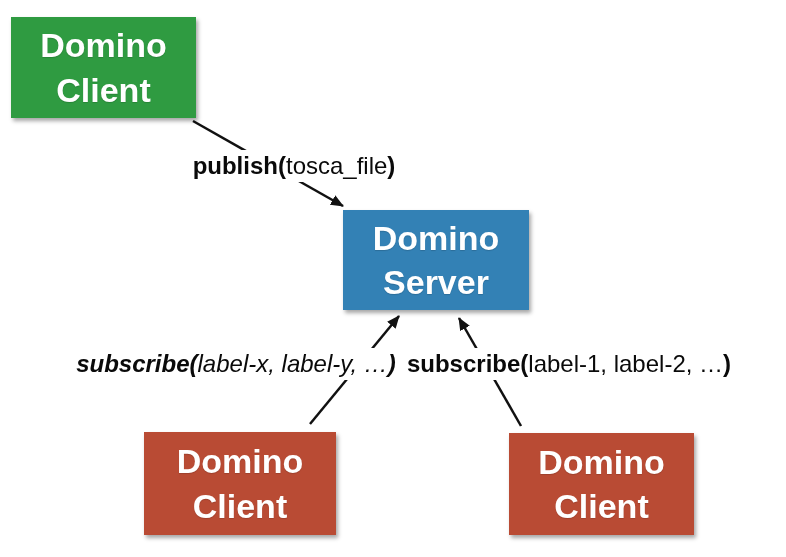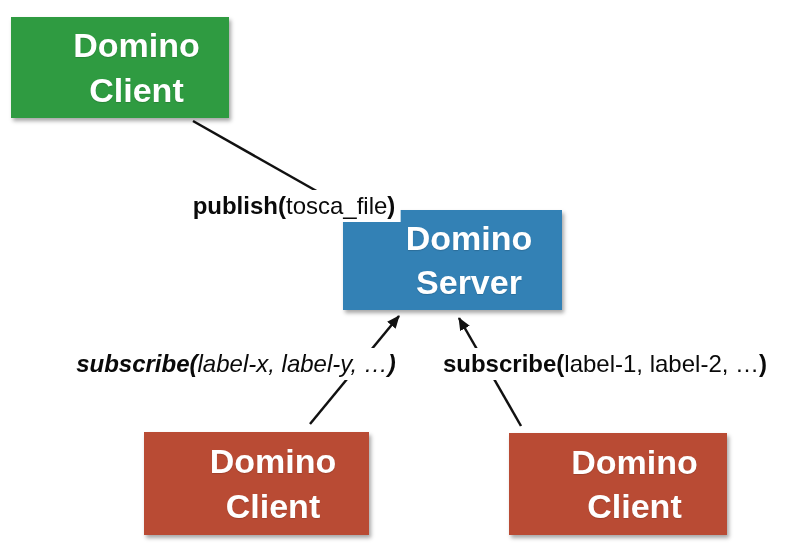--- a/index.html
+++ b/index.html
@@ -22,21 +22,20 @@
     width: 786px;
     height: 557px;
   }
   .node {
     position: absolute;
     display: flex;
     align-items: center;
     justify-content: center;
     text-align: center;
     box-shadow: 2px 3px 4px rgba(0,0,0,0.35);
-    padding-left: 33px;
   }
   .node-label {
     white-space: pre-line;
     font-size: 34px;
     font-weight: bold;
     line-height: 1.3;
     text-shadow: 0 1px 1px rgba(0,0,0,0.15);
   }
   .edge-label {
     position: absolute;
@@ -80,25 +79,25 @@
   <div class="node" style="left: 144px; top: 432px; width: 192px; height: 103px; background-color: rgb(185, 75, 52);">
     <span class="node-label" style="color: rgb(255, 255, 255);">Domino
 Client</span>
   </div>
 
   <div class="node" style="left: 509px; top: 433px; width: 185px; height: 102px; background-color: rgb(185, 75, 52);">
     <span class="node-label" style="color: rgb(255, 255, 255);">Domino
 Client</span>
   </div>
 
-  <div class="edge-label" style="left:294px; top:150px;margin-top:40px;">
+  <div class="edge-label" style="left:294px; top:150px;">
     <span class="b">publish(</span><span>tosca_file</span><span class="b">)</span>
   </div>
 
   <div class="edge-label" style="left:236px; top:348px;font-style:italic;">
     <span class="b">subscribe(</span><span>label-x, label-y, …</span><span class="b">)</span>
   </div>
 
-  <div class="edge-label" style="left:605px; top:348px;">
+  <div class="edge-label" style="left:569px; top:348px;">
     <span class="b">subscribe(</span><span>label-1, label-2, …</span><span class="b">)</span>
   </div>
 
 </div>
 
 </body></html>

